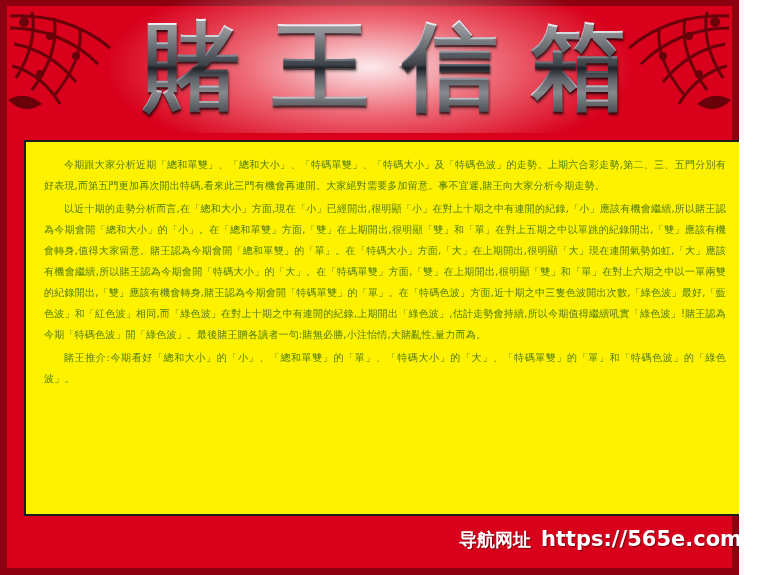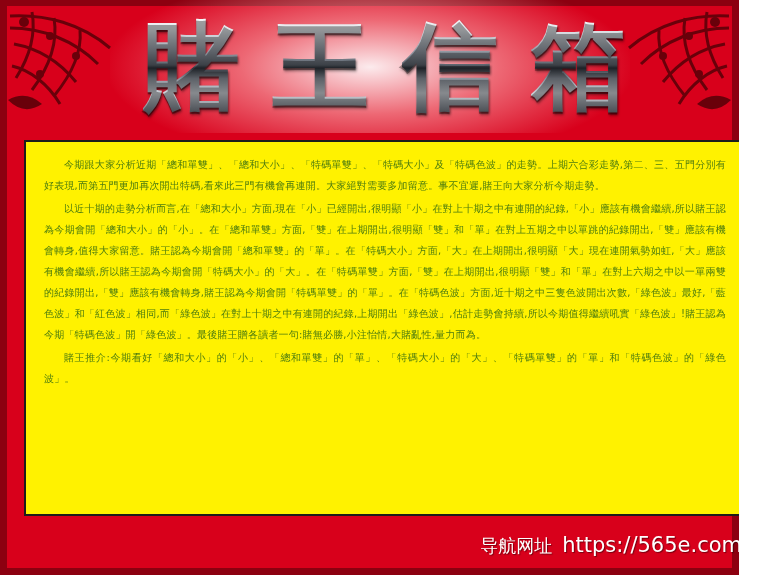--- a/index.html
+++ b/index.html
@@ -112,25 +112,25 @@
   .footer {
     position: absolute;
     left: 0;
     bottom: 0;
     width: 770px;
     height: 52px;
   }
   .footer-url {
     position: absolute;
     right: 28px;
-    bottom: 17px;
+    bottom: 23px;
     color: #ffffff;
     font-family: "DejaVu Sans", sans-serif;
     font-size: 21px;
-    font-weight: normal;
+    font-weight: bold;
     white-space: nowrap;
     text-shadow: 1px 1px 1px rgba(0,0,0,0.45);
   }
   .footer-url .label {
     font-size: 18px;
     margin-right: 10px;
   }
 </style>
 </head>
 <body>

